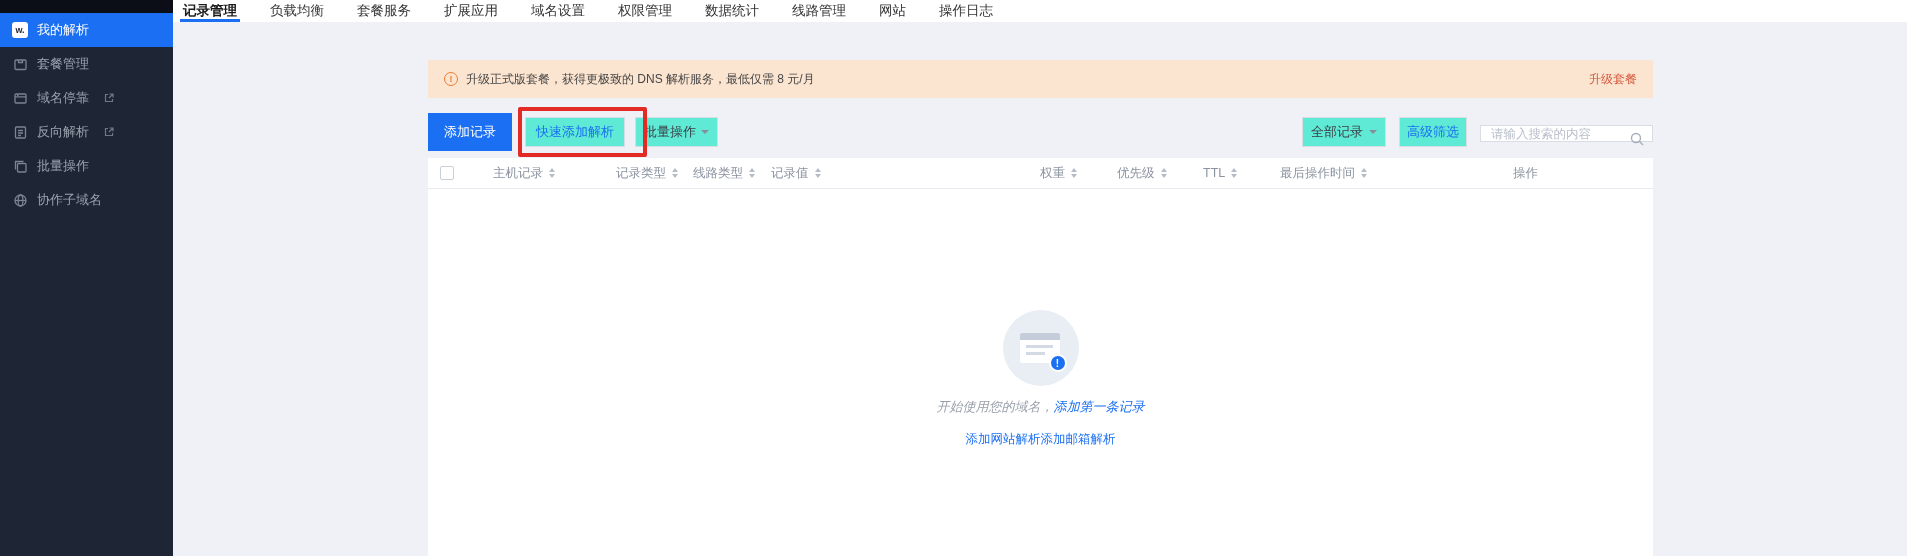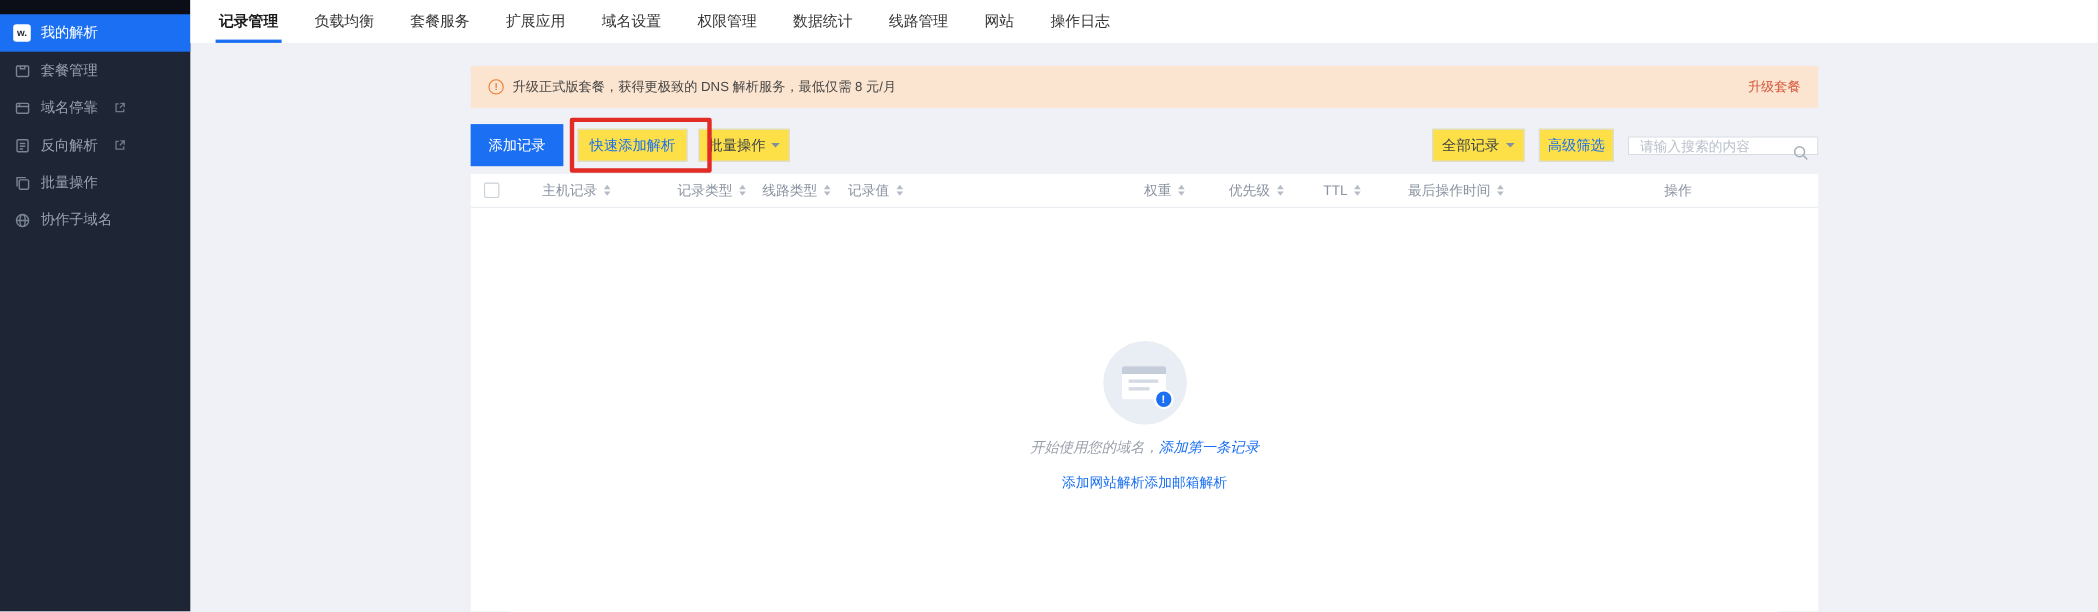--- a/index.html
+++ b/index.html
@@ -13,37 +13,37 @@
                color:#9aa2b0; font-size:13px; cursor:pointer; }
   .side-item.active { background:#1a6ff3; color:#ffffff; }
   .side-item .ic { width:16px; height:16px; display:flex; align-items:center; justify-content:center; flex:none; }
   .side-item svg { stroke:#7a8494; fill:none; stroke-width:1.3; }
   .favicon { width:16px; height:16px; background:#ffffff; border-radius:3px; color:#1e2534;
              font-size:9px; font-weight:bold; display:flex; align-items:center; justify-content:center; }
   .ext { margin-left:6px; display:inline-flex; }
   .ext svg { stroke:#6f7888; fill:none; stroke-width:1.2; }
 
   
-  .tabbar { position:absolute; left:173px; top:0; right:0; height:39px; background:#fff;
-            display:flex; align-items:stretch; padding-left:26px; gap:33px; }
+  .tabbar { position:absolute; left:173px; top:0; right:0; height:22px; background:#fff;
+            display:flex; align-items:stretch; padding-left:10px; gap:33px; }
   .tab { display:flex; align-items:center; font-size:13.5px; color:#333; position:relative; cursor:pointer; white-space:nowrap; }
   .tab.active { font-weight:bold; color:#1a1a1a; }
   .tab.active::after { content:""; position:absolute; left:-3px; right:-3px; bottom:0; height:3px; background:#1a6ff3; }
 
   
   .banner { position:absolute; left:428px; top:60px; width:1225px; height:38px; background:#fce5d0;
             display:flex; align-items:center; padding:0 16px; gap:8px; font-size:12px; color:#464646; }
   .warn-circle { width:14px; height:14px; border:1.5px solid #ed7b2f; border-radius:50%; color:#ed7b2f;
                  font-size:9px; font-weight:bold; display:flex; align-items:center; justify-content:center; flex:none; }
   .banner-action { margin-left:auto; color:#d4573c; cursor:pointer; }
 
   
   .toolbar { position:absolute; left:428px; top:117px; width:1225px; height:30px; display:flex; align-items:center; }
   .btn { height:30px; display:inline-flex; align-items:center; justify-content:center; font-size:13px;
-         border:1px solid #d8dce3; background:#fde047; color:#3a3f48; cursor:pointer; white-space:nowrap; }
+         border:1px solid #d8dce3; background:#5eead4; color:#3a3f48; cursor:pointer; white-space:nowrap; }
   .btn-primary { background:#1a6ff3; border-color:#1a6ff3; color:#fff; padding:18px 15px; }
   .btn-quick { color:#1a6ff3; padding:0 10px; margin-left:13px; }
   .btn-batch { padding:0 8px; margin-left:10px; gap:5px; }
   .right-group { margin-left:auto; display:flex; align-items:center; gap:13px;padding-left:32px; }
   .btn-all { padding:0 8px; gap:6px; }
   .btn-filter { color:#1a6ff3; padding:0 7px; }
   .caret { width:0; height:0; border-left:4px solid transparent; border-right:4px solid transparent;
            border-top:4px solid #868e9c; }
   .search-wrap { position:relative; width:173px; height:17px; }
   .search-wrap input { width:100%; height:100%; border:1px solid #d8dce3; background:#fff; padding:0 30px 0 10px;

